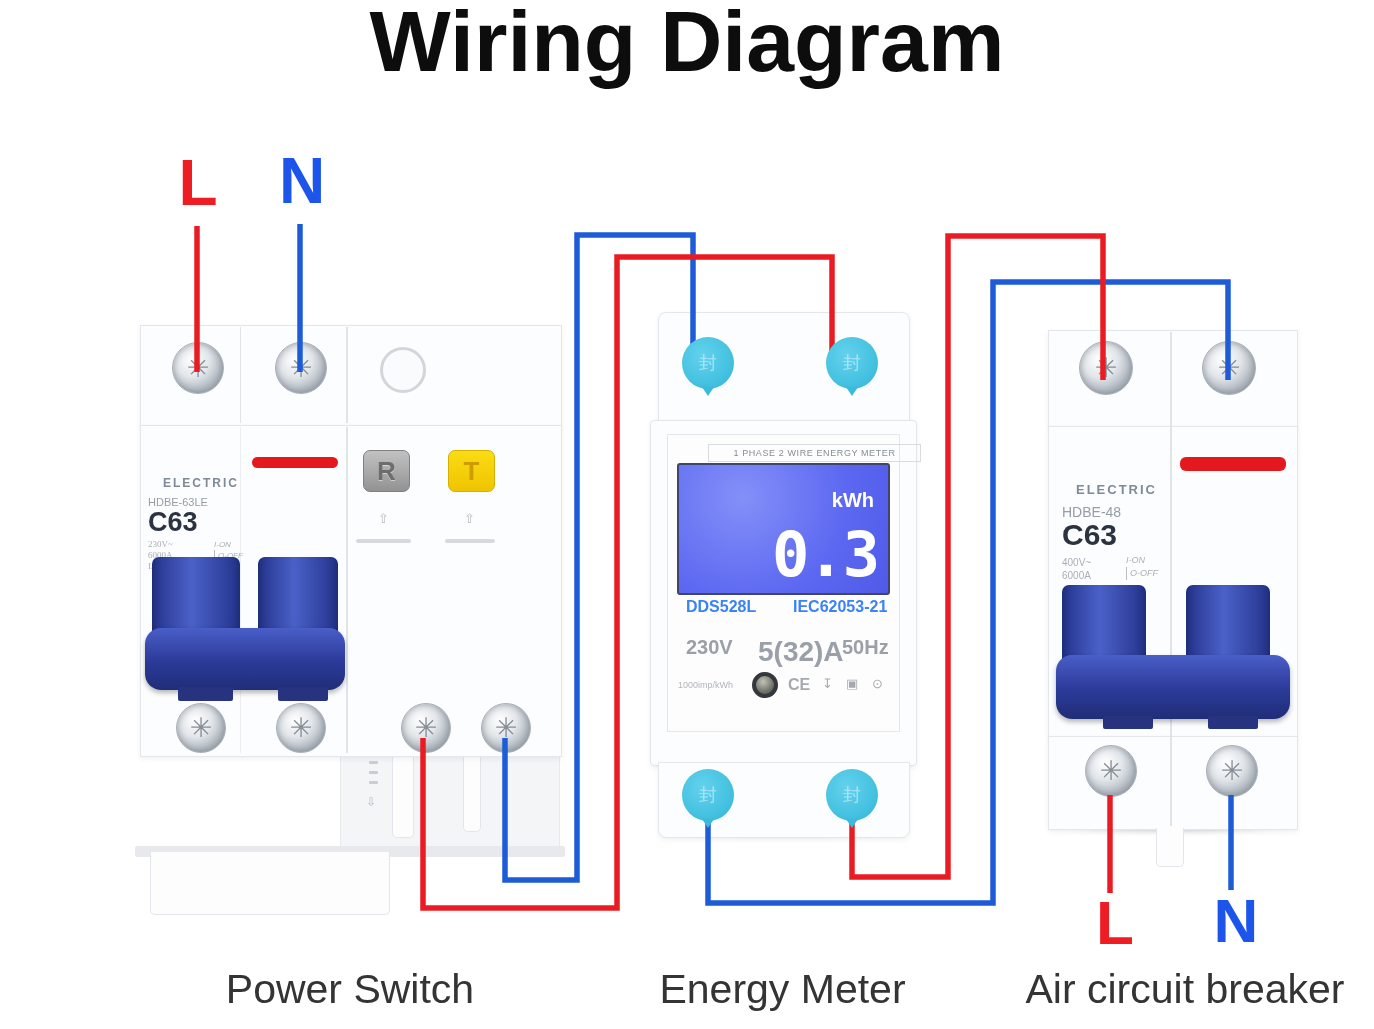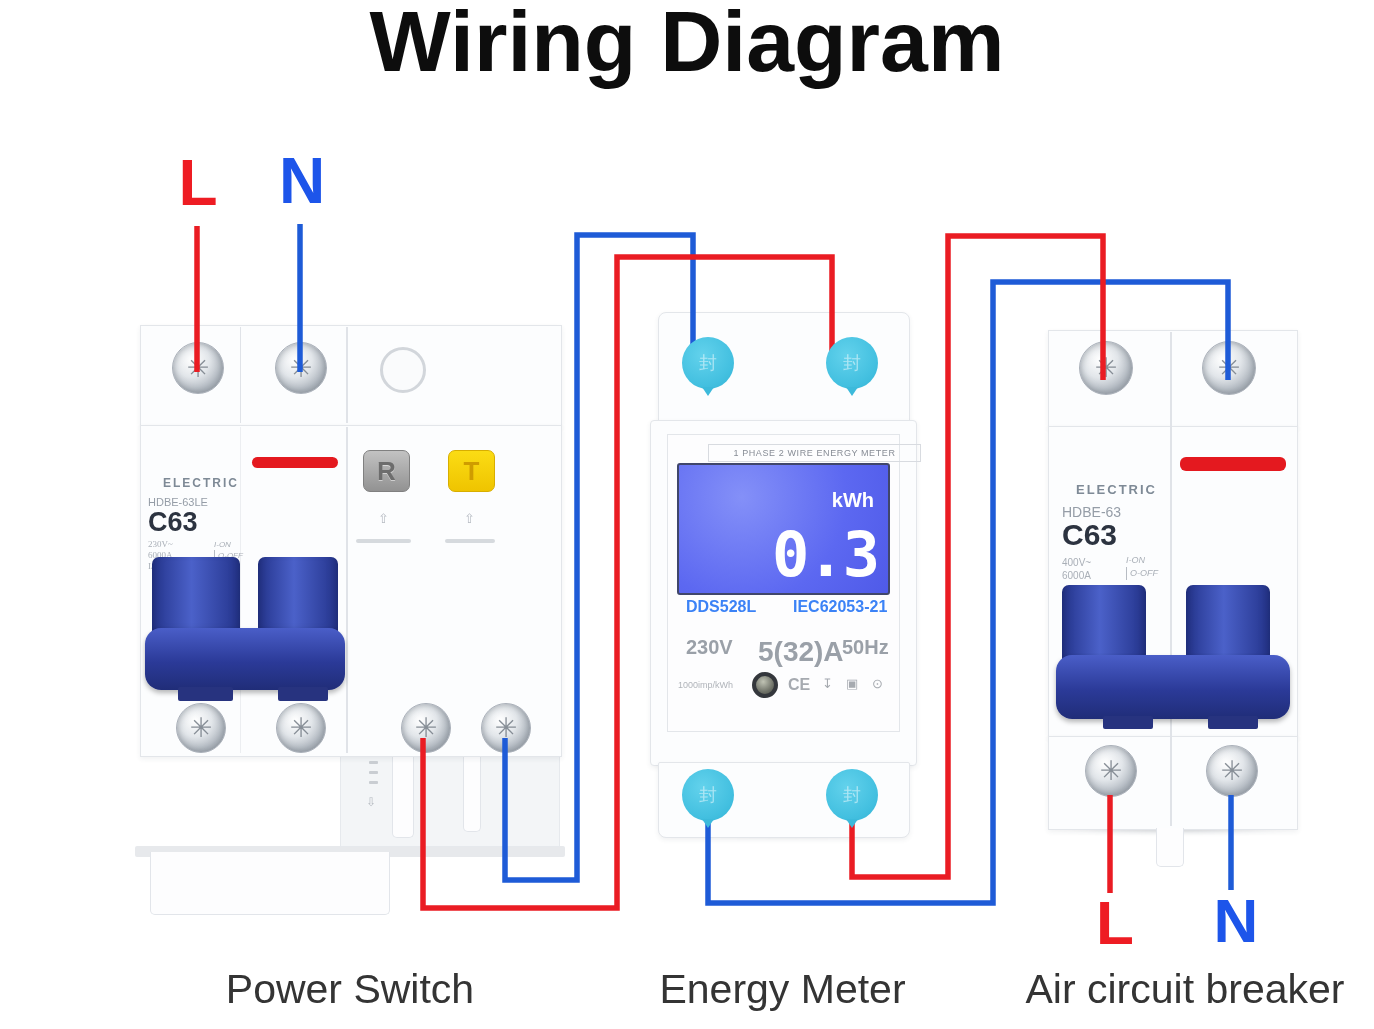--- a/index.html
+++ b/index.html
@@ -224,21 +224,21 @@
   <div class="sep" style="left:122px;top:2px;width:2px;height:494px;"></div>
   <div class="foot" style="left:108px;top:498px;width:26px;height:38px;"></div>
 
   <div class="screw" style="left:31px;top:11px;width:52px;height:52px;"></div>
   <div class="screw" style="left:154px;top:11px;width:52px;height:52px;"></div>
   <div class="screw" style="left:37px;top:415px;width:50px;height:50px;"></div>
   <div class="screw" style="left:158px;top:415px;width:50px;height:50px;"></div>
 
   <div class="redbar" style="left:132px;top:127px;width:106px;height:14px;"></div>
   <div class="brand" style="left:28px;top:152px;font-size:13px;">ELECTRIC</div>
-  <div class="model" style="left:14px;top:174px;font-size:14px;">HDBE-63</div>
+  <div class="model" style="left:14px;top:174px;font-size:14px;">HDBE-48</div>
   <div class="rating" style="left:14px;top:188px;font-size:30px;">C63</div>
   <div class="specs" style="left:14px;top:226px;font-size:10px;line-height:13px;">
     <div>400V~</div>
     <div>6000A</div>
   </div>
   <div class="onoff" style="left:78px;top:224px;font-size:9px;line-height:13px;">
     <div>I-ON</div>
     <div class="off">O-OFF</div>
   </div>
 

